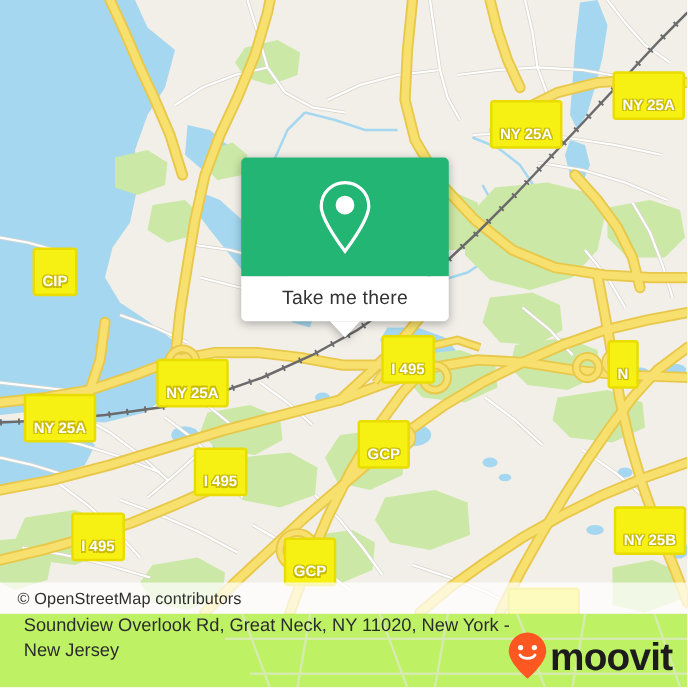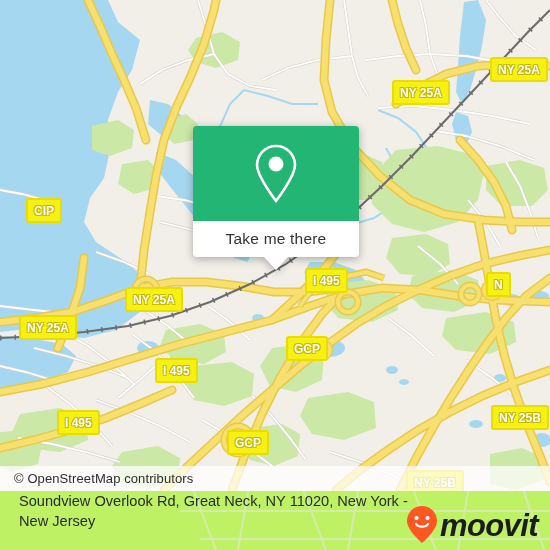--- a/index.html
+++ b/index.html
@@ -50,21 +50,21 @@
   
   .shield {
     position: absolute;
     background: #f7f113;
     border: 2px solid #e8dc00;
     border-radius: 3px;
     color: #ffffff;
     font-weight: bold;
     font-size: 12px;
     line-height: 1;
-    padding: 5px 6px 4px 6px;
+    padding: 19px 6px 4px 6px;
     text-shadow:
       -1px -1px 0 #c9ba00, 1px -1px 0 #c9ba00,
       -1px  1px 0 #c9ba00, 1px  1px 0 #c9ba00;
     white-space: nowrap;
     z-index: 25;
     box-sizing: border-box;
   }
 
   
   #popup {
@@ -131,21 +131,20 @@
     line-height: 20px;
     color: #2b2b2b;
   }
   #logo {
     position: absolute;
     right: 12px;
     top: 14px;
     z-index: 3;
     display: flex;
     align-items: center;
-    font-style: italic;
   }
   #logo .wordmark {
     font-size: 31px;
     font-weight: bold;
     color: #1c1c1c;
     letter-spacing: -0.6px;
     line-height: 1;
     margin-left: 1px;
   }
 </style>

